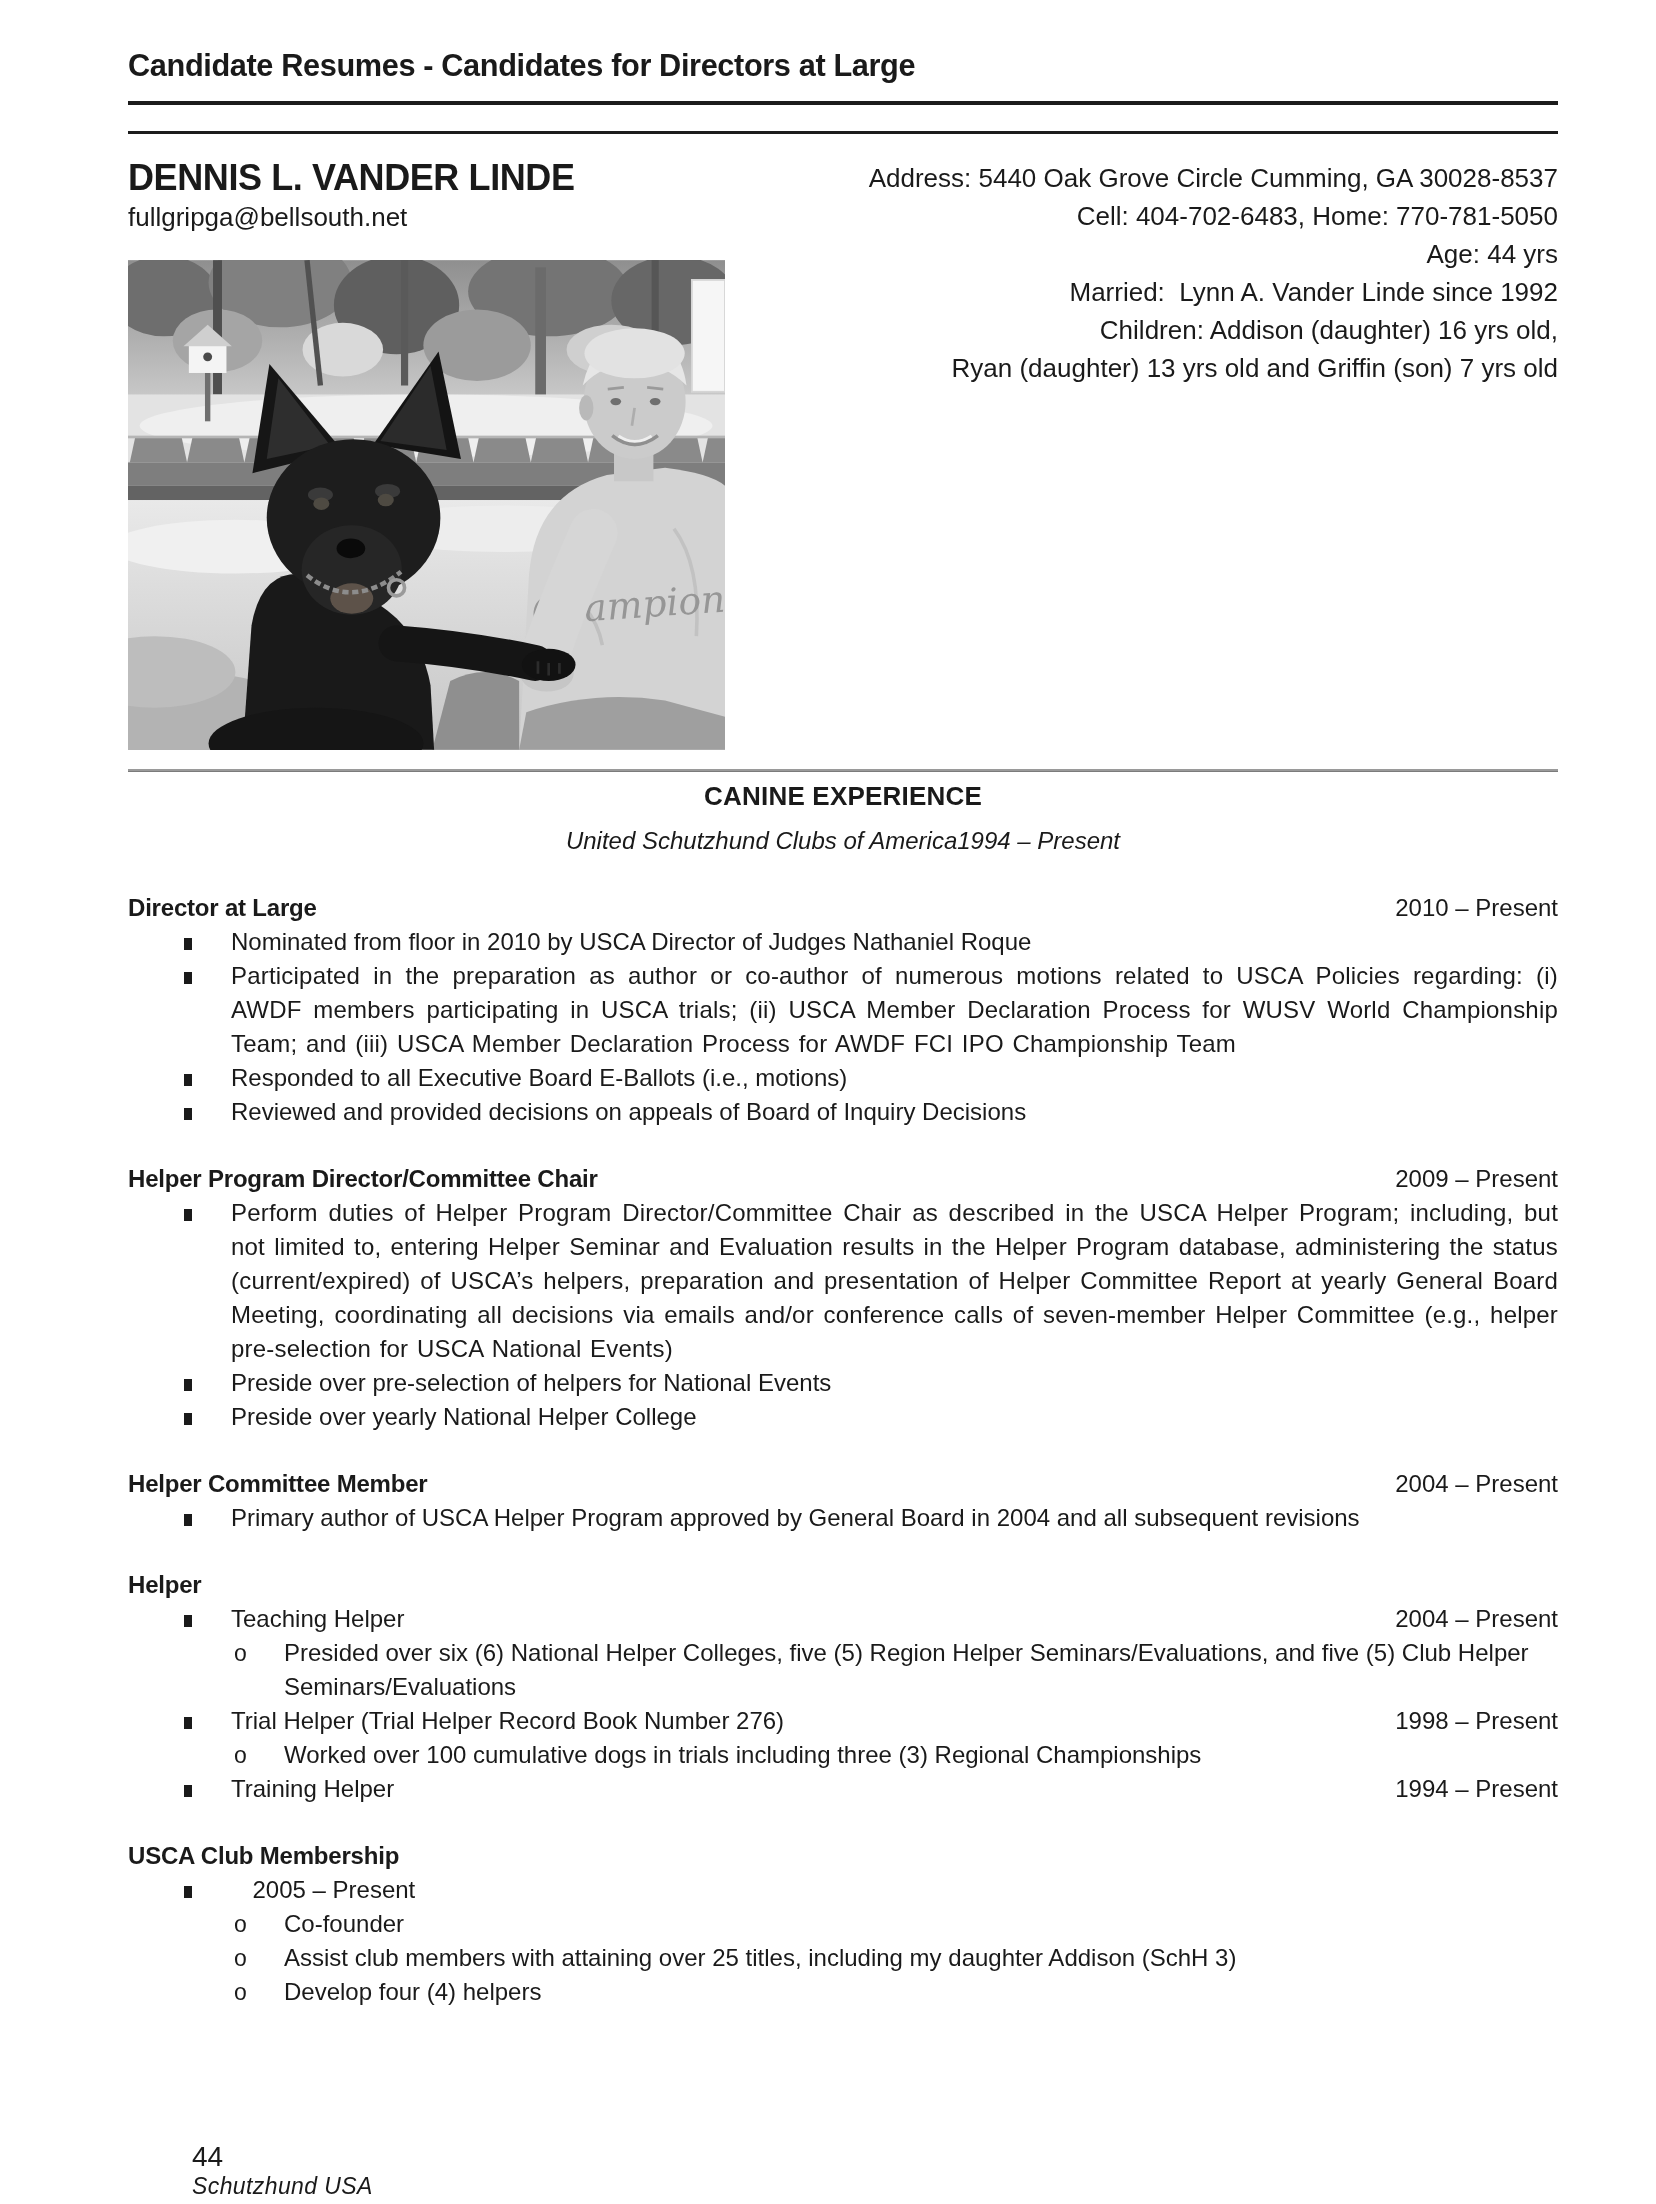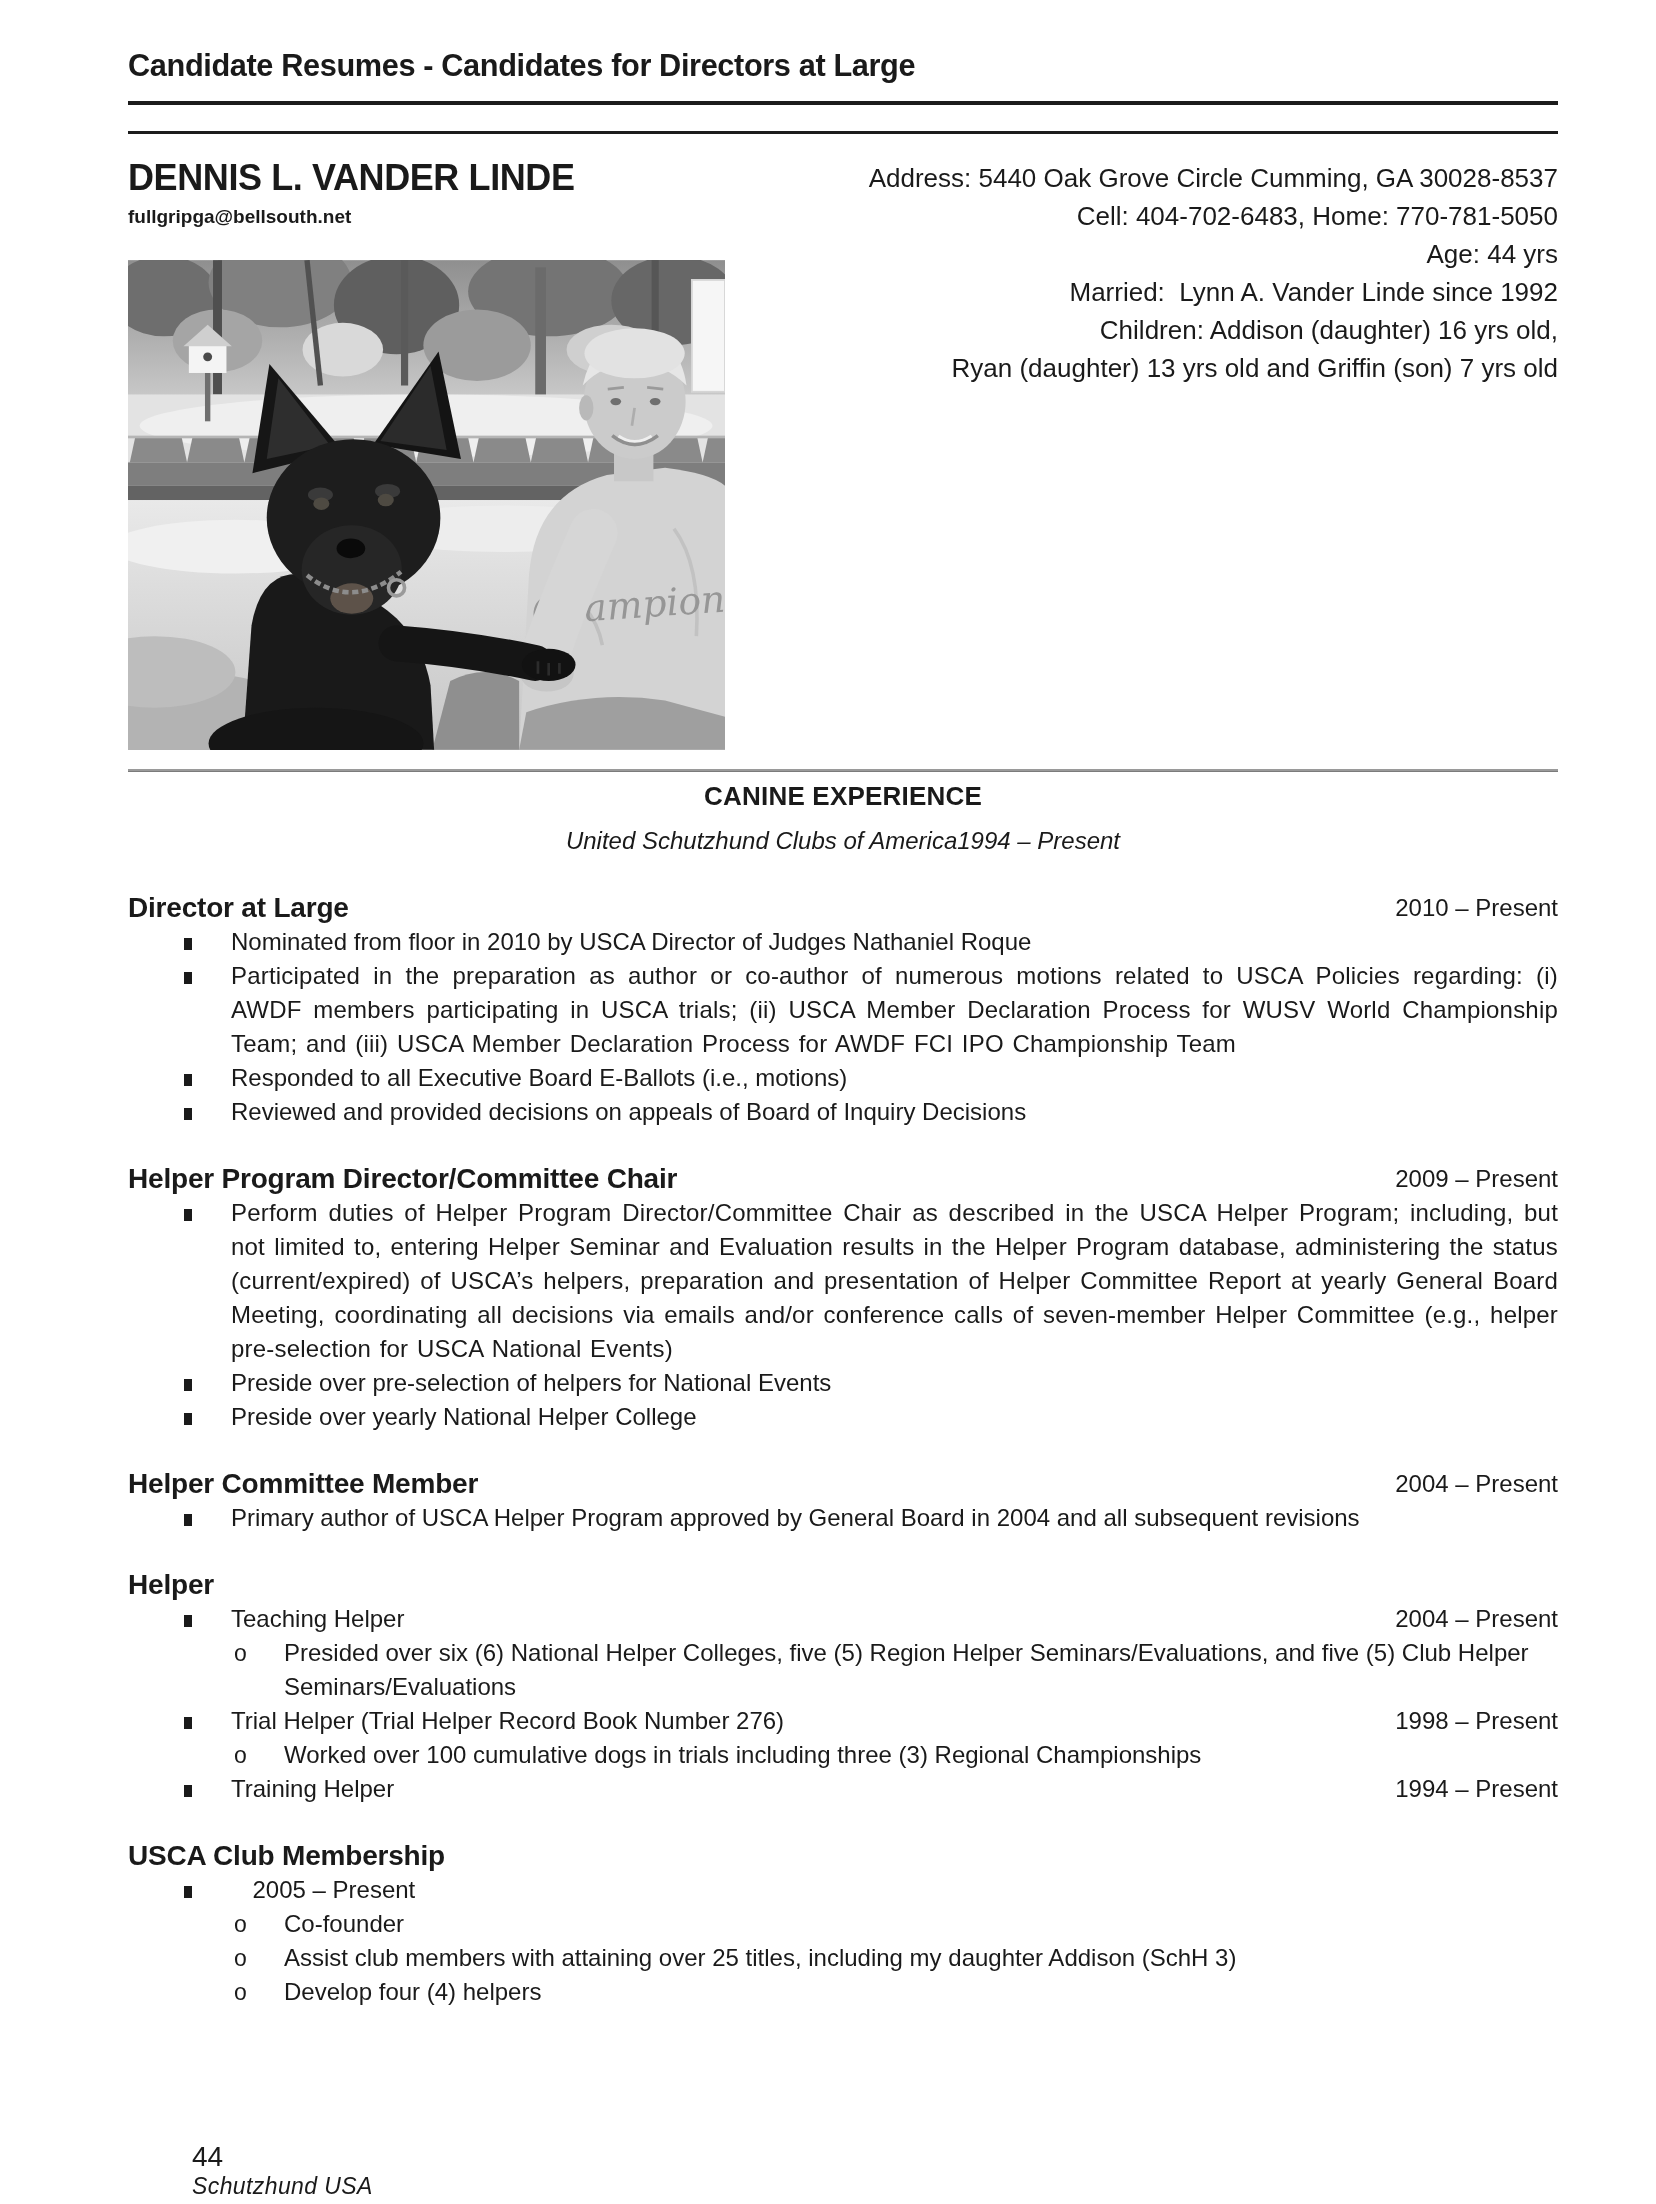--- a/index.html
+++ b/index.html
@@ -15,34 +15,34 @@
              transform:scaleX(0.96);transform-origin:left center;}
   .rule{background:#1c1c1c;height:3.6px;}
   .rule-a{margin-top:18px;}
   .rule-b{margin-top:26px;height:3.6px;}
   .rule-c{margin-top:19px;height:3.6px;box-shadow:0 2.7px 0 #9a9a9a inset;}
 
   
   .identity{display:flex;margin-top:21.5px;}
   .id-left{width:597px;flex:0 0 597px;}
   .candidate-name{font-size:36px;font-weight:700;line-height:43px;letter-spacing:-0.4px;}
-  .candidate-email{font-size:19px;line-height:36px;font-weight:bold;}
+  .candidate-email{font-size:26px;line-height:36px;}
   .photo-wrap{margin-top:25px;width:597px;height:490px;overflow:hidden;background:#d6d6d6;}
   .id-right{flex:1;text-align:right;padding-top:3.6px;}
   .contact-line{font-size:26px;line-height:38px;white-space:pre-wrap;}
 
   
   .section-title{font-size:26px;font-weight:700;text-align:center;
                  margin:9px 0 0 0;line-height:30px;letter-spacing:0.2px;}
   .org-row{display:flex;justify-content:center;margin-top:12.5px;
            font-size:24px;line-height:34px;font-style:italic;}
 
   .role{margin-top:33px;}
   .role-head{display:flex;justify-content:space-between;line-height:34px;}
-  .role-title{font-size:28px;font-weight:700;letter-spacing:-0.2px;}
+  .role-title{font-size:24px;font-weight:700;letter-spacing:-0.2px;}
   .role-date{font-size:24px;font-weight:400;white-space:nowrap;}
 
   .item{display:flex;align-items:flex-start;margin-left:56px;
         font-size:24px;line-height:34px;}
   .item.lvl2{margin-left:106px;}
   .bullet{flex:0 0 47px;width:47px;}
   .item.lvl2 .bullet{flex:0 0 50px;width:50px;font-size:23px;}
   .bullet .sq{display:inline-block;width:8px;height:11.6px;background:#1a1a1a;
               margin-top:10.7px;}
   .item-text{flex:1;}

